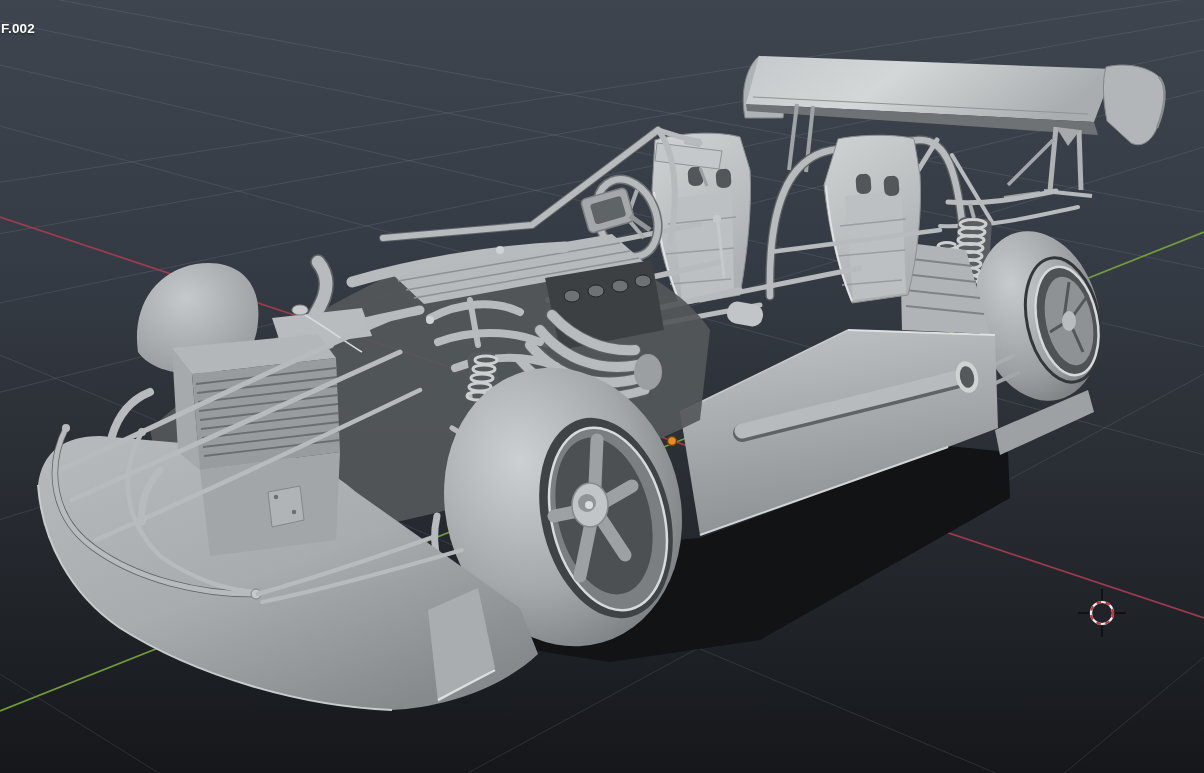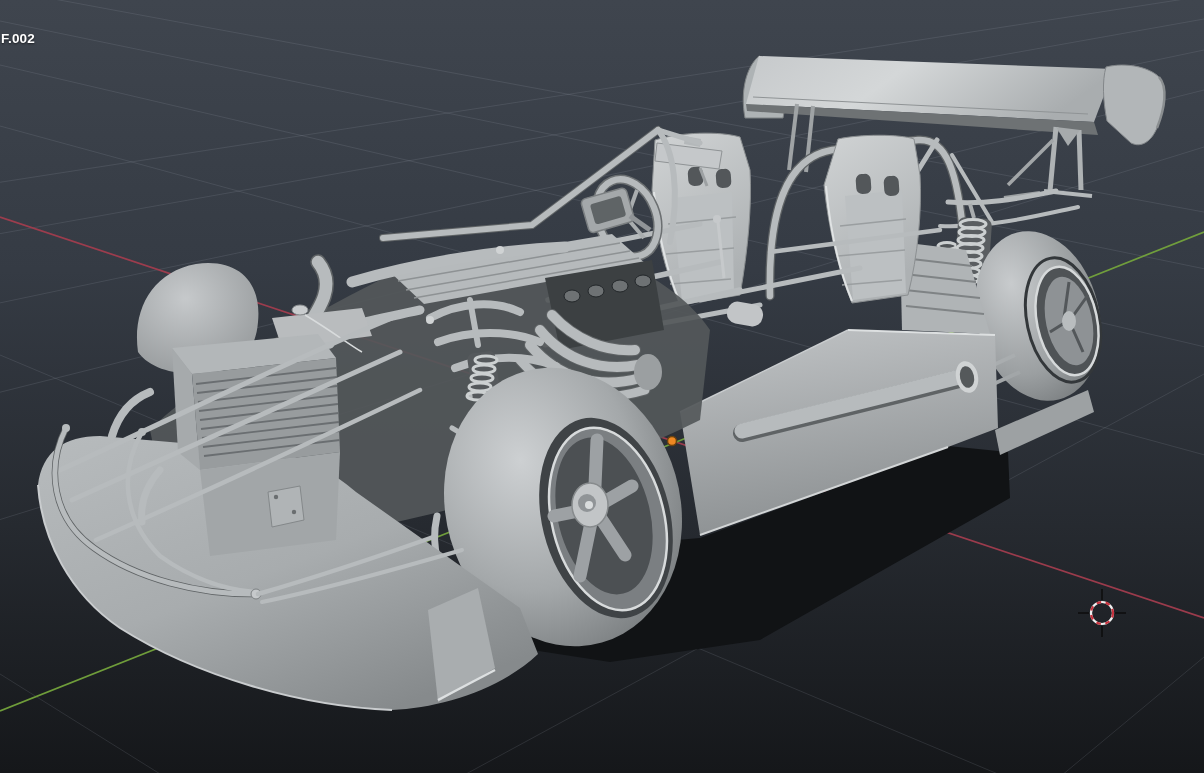--- a/index.html
+++ b/index.html
@@ -1,19 +1,19 @@
 <!DOCTYPE html>
 <html><head>
 <meta charset="utf-8">
 <style>
   html,body{margin:0;padding:0;background:#15171a;}
   .viewport{position:relative;width:1204px;height:773px;overflow:hidden;
     font-family:"Liberation Sans",sans-serif;}
   .viewport svg{position:absolute;left:0;top:0;display:block;}
-  .view-label{position:absolute;left:1px;top:31px;color:#ffffff;font-size:13.5px;
+  .view-label{position:absolute;left:1px;top:21px;color:#ffffff;font-size:13.5px;
     font-weight:bold;letter-spacing:.2px;text-shadow:0 1px 2px rgba(0,0,0,.55);
     user-select:none;}
   .tube{fill:none;stroke:#b7bbbd;stroke-linecap:round;}
   .tube-dark{fill:none;stroke:#5f6365;stroke-linecap:round;}
   .seam{stroke:#9a9ea0;stroke-width:1.4;fill:none;}
   .fin{stroke:#6a6e71;stroke-width:1.8;}
   .coil{fill:none;stroke:#ccd0d1;stroke-width:3;}
 </style>
 </head>
 <body>

